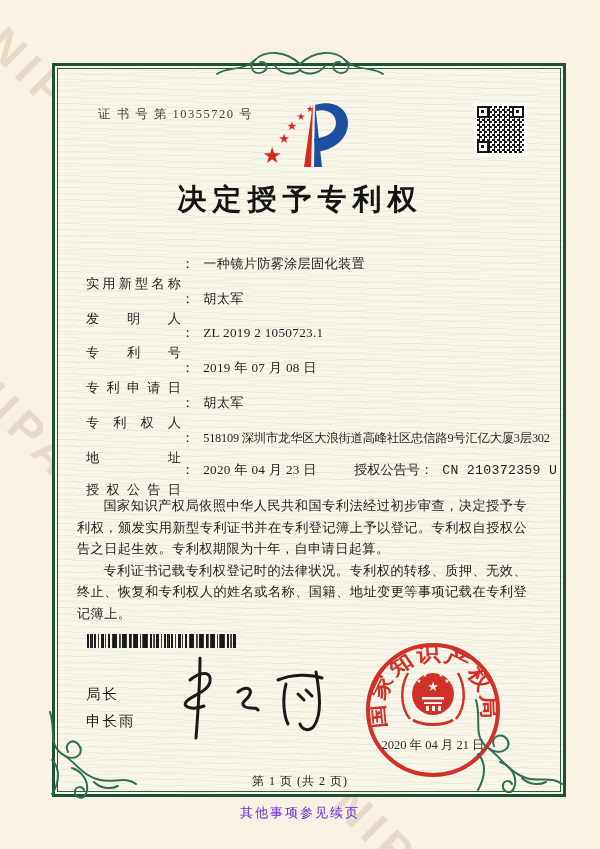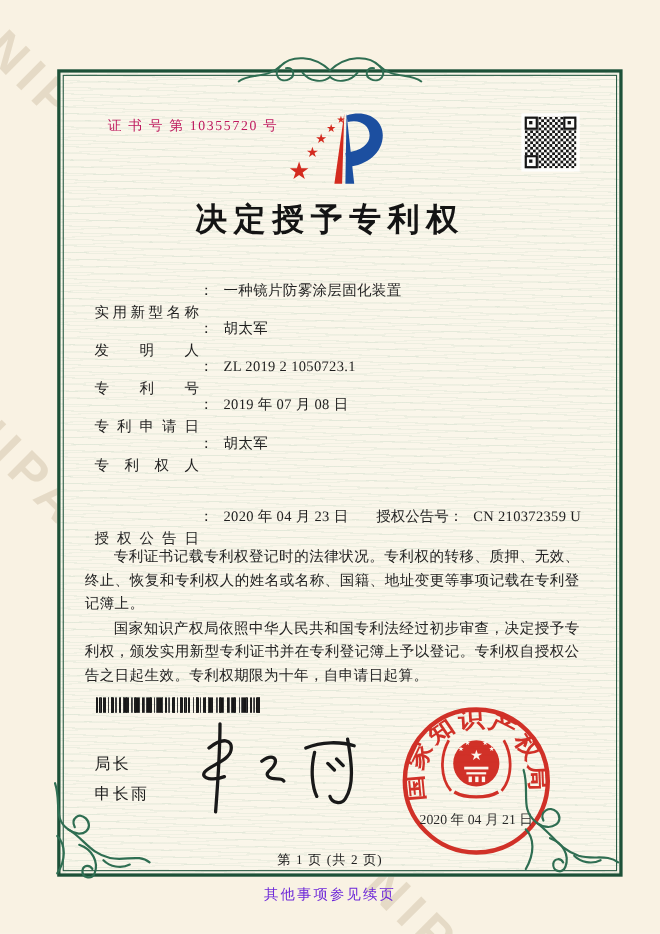--- a/index.html
+++ b/index.html
@@ -31,21 +31,21 @@
       repeating-linear-gradient(2deg,  rgba(120,170,140,.10) 0 1px, rgba(0,0,0,0) 1px 6px),
       repeating-linear-gradient(-2deg, rgba(120,170,140,.08) 0 1px, rgba(0,0,0,0) 1px 7px),
       #faf6ea;
   }
   .frame-inner {
     position:absolute; inset:2px; border:1px solid #2a5c45; pointer-events:none;
   }
   .content { position:absolute; inset:0; z-index:3; }
 
   .cert-no {
-    position:absolute; left:98px; top:106px; font-size:12.5px; color:#be185d;
+    position:absolute; left:98px; top:106px; font-size:12.5px; color:#404040;
     letter-spacing:1.5px;
   }
   .logo { position:absolute; left:252px; top:99px; width:100px; height:75px; }
   .qr {
     position:absolute; left:477px; top:106px; width:47px; height:47px;
     background:
       repeating-conic-gradient(#161616 0% 25%, #fdfdfb 0% 50%) 0 0/5px 5px;
     outline:3px solid #fdfdfb;
   }
   .qr .finder { position:absolute; width:12px; height:12px; border:2.5px solid #161616; background:#fdfdfb; }
@@ -177,30 +177,33 @@
     </div>
     <div class="row r3">
       <span class="lab">专利号</span><span>：</span><span class="val">ZL 2019 2 1050723.1</span>
     </div>
     <div class="row r4">
       <span class="lab">专利申请日</span><span>：</span><span class="val">2019 年 07 月 08 日</span>
     </div>
     <div class="row r5">
       <span class="lab">专利权人</span><span>：</span><span class="val">胡太军</span>
     </div>
+    <div class="row r6">
+      <span class="lab">地址</span><span>：</span><span class="val">518109 深圳市龙华区大浪街道高峰社区忠信路9号汇亿大厦3层302</span>
+    </div>
     <div class="row r7">
       <span class="lab">授权公告日</span><span>：</span><span class="val">2020 年 04 月 23 日</span>
-      <span class="pair2" style="position:static;margin-left:22px;">
+      <span class="pair2" style="position:static;margin-left:34px;font-family:Liberation Mono, monospace;">
         <span>授权公告号</span><span>：</span><span class="val">CN 210372359 U</span>
       </span>
     </div>
 
     <div class="paras">
+      <p>国家知识产权局依照中华人民共和国专利法经过初步审查，决定授予专利权，颁发实用新型专利证书并在专利登记簿上予以登记。专利权自授权公告之日起生效。专利权期限为十年，自申请日起算。</p>
       <p>专利证书记载专利权登记时的法律状况。专利权的转移、质押、无效、终止、恢复和专利权人的姓名或名称、国籍、地址变更等事项记载在专利登记簿上。</p>
-      <p>国家知识产权局依照中华人民共和国专利法经过初步审查，决定授予专利权，颁发实用新型专利证书并在专利登记簿上予以登记。专利权自授权公告之日起生效。专利权期限为十年，自申请日起算。</p>
     </div>
 
     <div class="barcode"></div>
 
     <div class="sig-title">局长</div>
     <div class="sig-name">申长雨</div>
 
     <svg class="sig-script" width="185" height="95" viewBox="0 0 185 95">
       <g stroke="#191919" stroke-width="3" fill="none" stroke-linecap="round" stroke-linejoin="round">
         <path d="M30,30 C42,20 52,22 50,32 C48,42 30,46 26,52 C22,58 34,60 44,56"></path>

